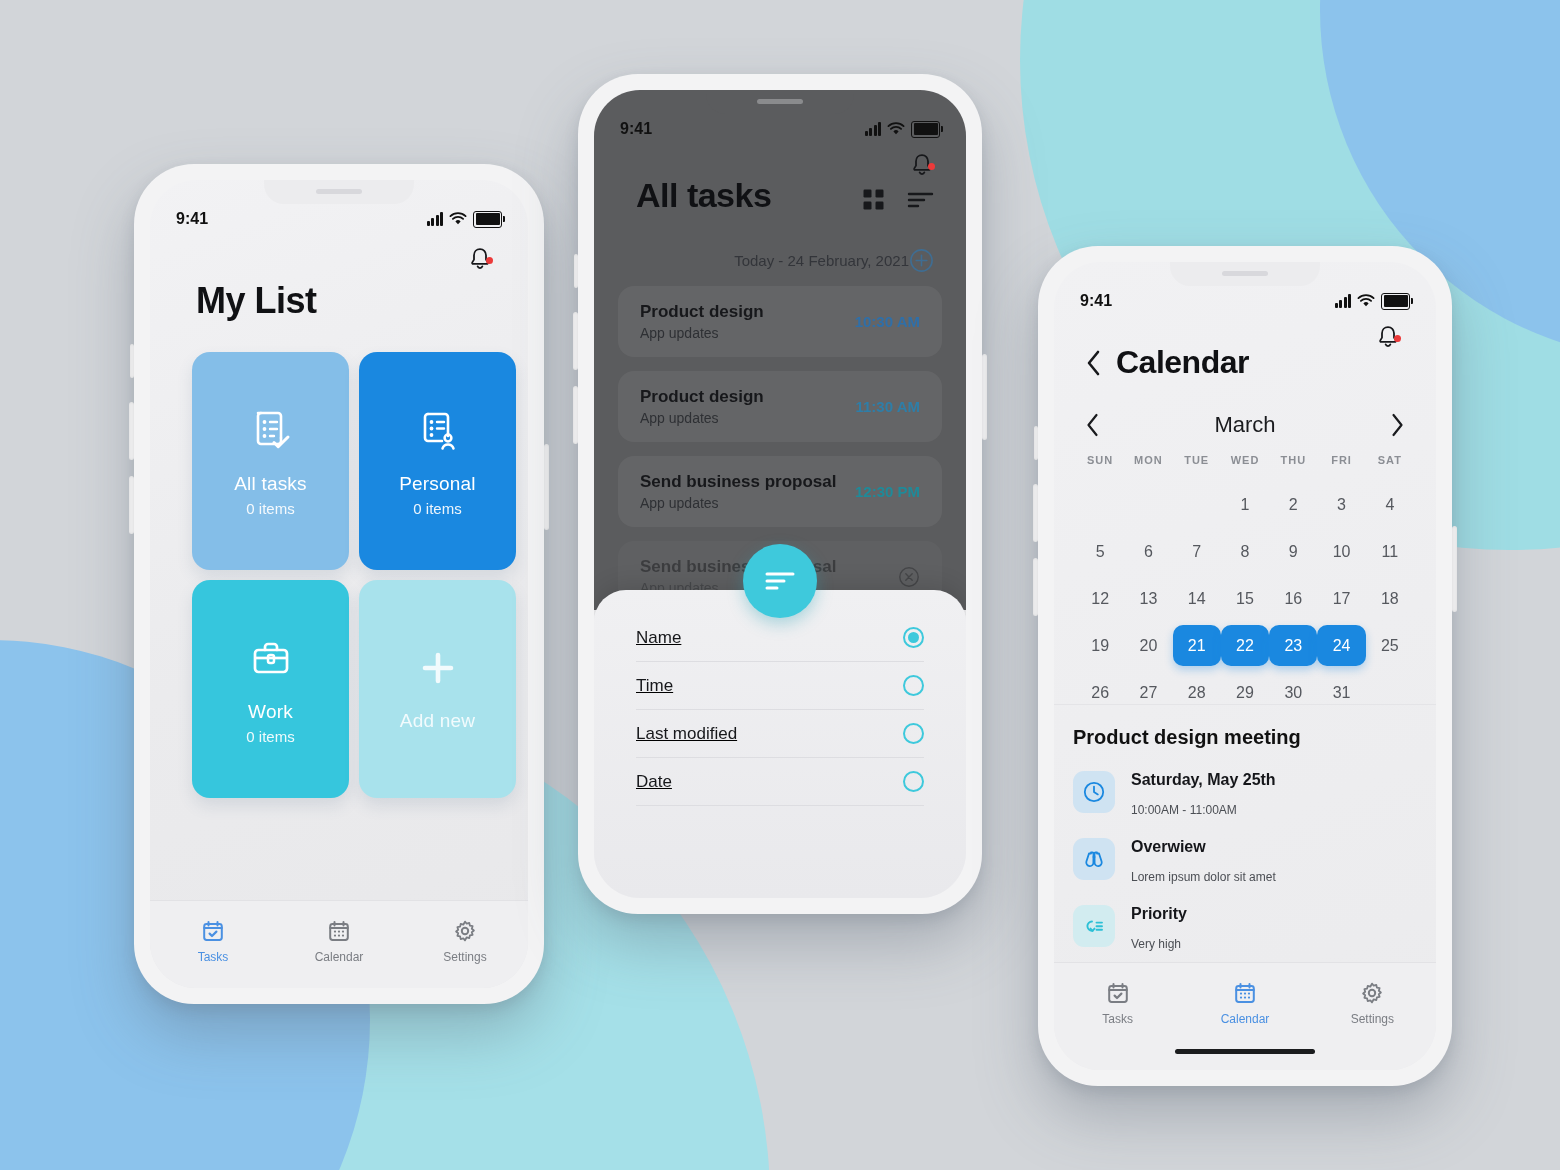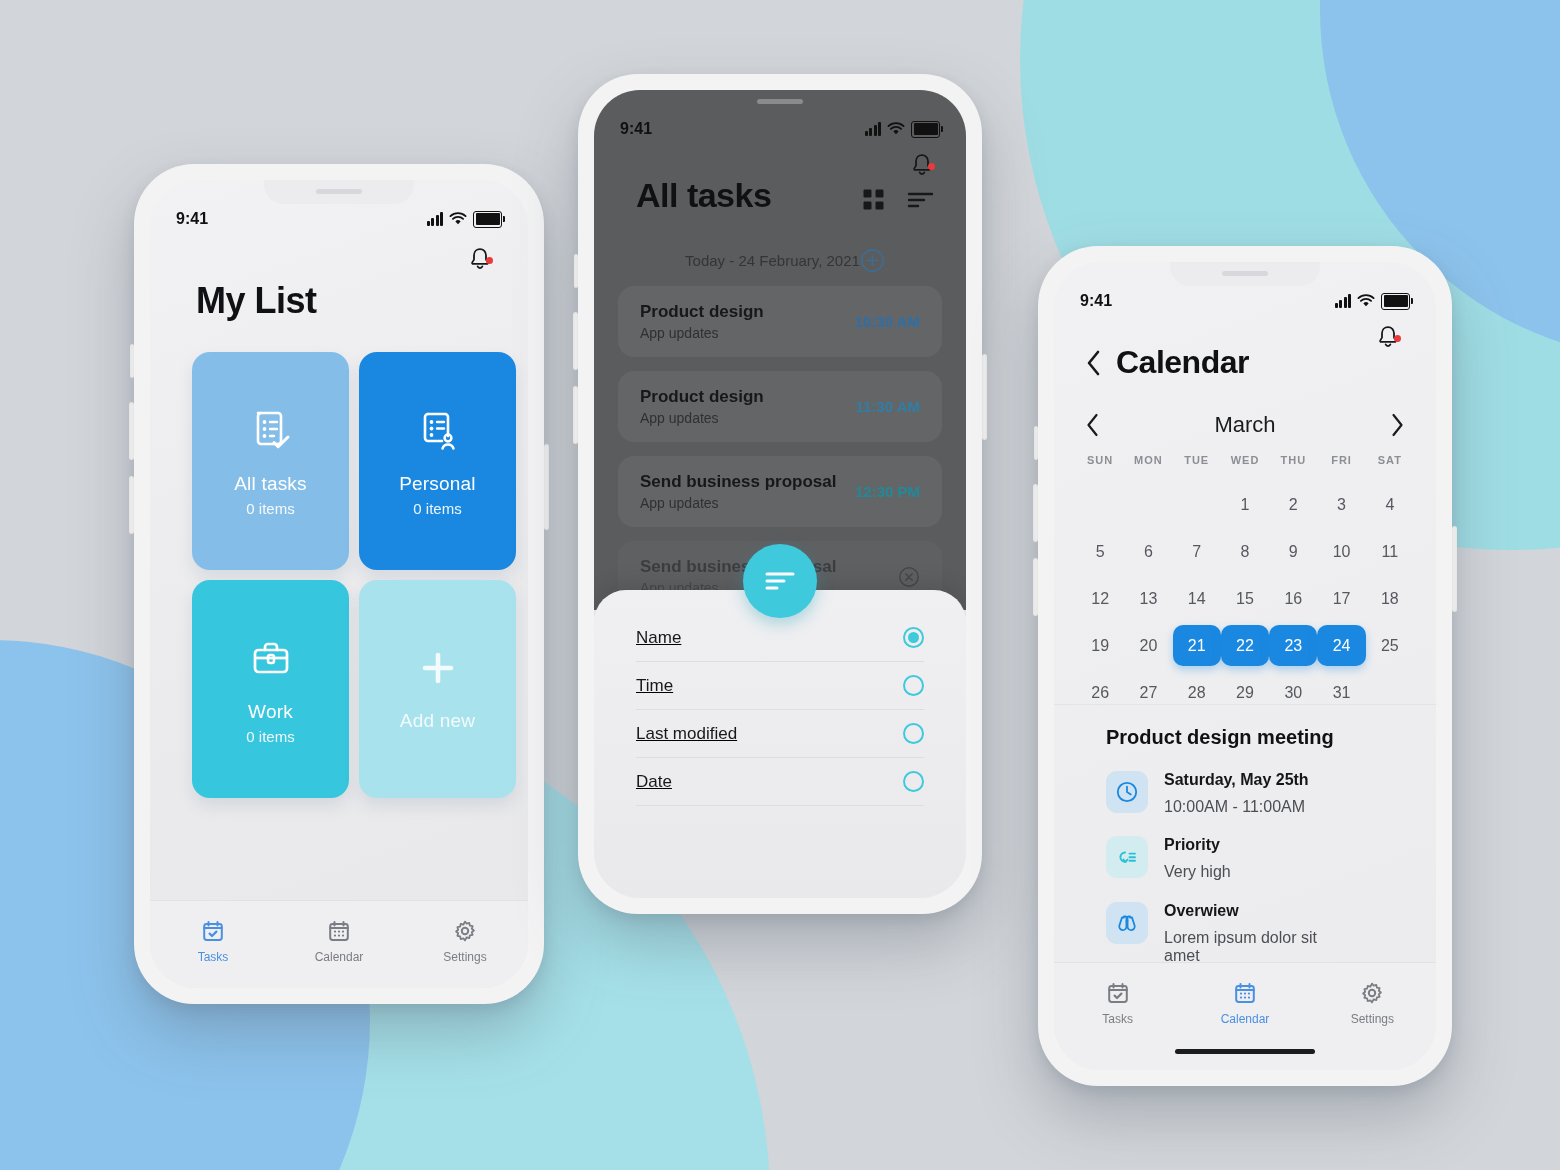--- a/index.html
+++ b/index.html
@@ -82,21 +82,21 @@
   #p2 .speaker{width:46px;height:5px;top:9px;background:#8a8b8d;}
   #p2 .dimmed{position:absolute;left:0;top:0;right:0;height:520px;
     background:#5b5c5e;z-index:2;overflow:hidden;}
   #p2 .statusbar{top:28px;height:22px;font-size:16px;z-index:8;}
   #p2 .sb-time,#p2 .bars i,#p2 .bat i{color:#111;}
   #p2 .bell-wrap{position:absolute;right:32px;top:62px;z-index:8;}
   #p2 .title{position:absolute;left:42px;top:86px;font-size:34px;z-index:8;}
   #p2 .hdr-icons{position:absolute;right:32px;top:98px;display:flex;gap:22px;
     align-items:center;z-index:8;}
   .todayrow{position:absolute;left:42px;right:32px;top:158px;display:flex;
-    justify-content:center;align-items:center;z-index:8;}
+    justify-content:flex-end;align-items:center;z-index:8;}
   .todayrow .lbl{font-size:15px;color:#33353a;}
   .tasklist{position:absolute;left:24px;right:24px;top:196px;z-index:8;}
   .task{background:rgba(255,255,255,.06);border-radius:16px;padding:16px 22px;
     margin-bottom:14px;display:flex;justify-content:space-between;align-items:center;}
   .task .tname{font-size:17px;font-weight:bold;color:#17181b;}
   .task .tsub{font-size:14px;color:#2e3034;margin-top:3px;}
   .task .ttime{font-size:15px;font-weight:bold;}
 
   .sheet{position:absolute;left:0;right:0;bottom:0;height:308px;z-index:9;
     background:linear-gradient(180deg,#f0f0f2 0%,#e9e9ec 100%);
@@ -132,28 +132,28 @@
     display:grid;grid-template-columns:repeat(7,1fr);}
   .dows div{text-align:center;font-size:11px;letter-spacing:1px;color:#8b8e94;font-weight:bold;}
   .daygrid{position:absolute;left:22px;right:22px;top:222px;
     display:grid;grid-template-columns:repeat(7,1fr);row-gap:6px;}
   .day{height:41px;display:flex;align-items:center;justify-content:center;
     font-size:16px;color:#55585e;}
   .day.sel{background:#1a88e0;color:#fff;border-radius:10px;font-weight:normal;
     box-shadow:0 4px 9px rgba(26,136,224,.3);}
   .day.empty{visibility:hidden;}
   .evt-sep{position:absolute;left:0;right:0;top:442px;height:1px;background:#e4e4e7;}
-  .evt{position:absolute;left:52px;right:30px;top:464px;}
+  .evt{position:absolute;left:19px;right:30px;top:464px;}
   .evt h3{margin:0 0 22px 0;font-size:20px;color:#111;font-weight:bold;}
   .evt-row{display:flex;gap:16px;margin-bottom:20px;align-items:flex-start;}
   .evt-ico{width:42px;height:42px;border-radius:11px;background:#cfe3f2;
     display:flex;align-items:center;justify-content:center;flex:0 0 auto;}
   .evt-ico.teal{background:#d2ecf0;}
   .evt-txt .e1{font-size:16px;font-weight:bold;color:#15161a;}
-  .evt-txt .e2{font-size:16px;color:#4b4e54;margin-top:9px;line-height:1.15;max-width:175px;}
+  .evt-txt .e2{font-size:12px;color:#4b4e54;margin-top:15px;line-height:1.15;max-width:175px;}
   #p3 .tabbar{height:108px;padding-top:18px;box-sizing:border-box;}
   .homebar{position:absolute;left:50%;transform:translateX(-50%);bottom:16px;
     width:140px;height:5px;border-radius:3px;background:#1b1c1e;}
 </style>
 </head>
 <body>
 
 <div class="bg">
   <div class="blob blob-tr-teal"></div>
   <div class="blob blob-tr-blue"></div>
@@ -531,44 +531,44 @@
             <path d="M12 6.6V12l3.8 2.4" fill="none" stroke="#1a88e0" stroke-width="1.8" stroke-linecap="round" stroke-linejoin="round"></path>
           </svg>
         </div>
         <div class="evt-txt">
           <div class="e1">Saturday, May 25th</div>
           <div class="e2">10:00AM - 11:00AM</div>
         </div>
       </div>
 
       <div class="evt-row">
+        <div class="evt-ico">
+          <svg width="26" height="24" viewBox="0 0 26 24">
+            <path d="M10 6.5h-2l-2.6 8a3.6 3.6 0 1 0 7 .5l.1-8.5a1 1 0 0 0-1-1h-1.5z" fill="none" stroke="#1a88e0" stroke-width="1.8" stroke-linejoin="round"></path>
+            <path d="M16 6.5h2l2.6 8a3.6 3.6 0 1 1-7 .5l-.1-8.5a1 1 0 0 1 1-1H16z" fill="none" stroke="#1a88e0" stroke-width="1.8" stroke-linejoin="round"></path>
+            <path d="M12.5 10h1" stroke="#1a88e0" stroke-width="1.8" stroke-linecap="round"></path>
+          </svg>
+        </div>
+        <div class="evt-txt">
+          <div class="e1">Overwiew</div>
+          <div class="e2">Lorem ipsum dolor sit amet</div>
+        </div>
+      </div>
+
+      <div class="evt-row">
         <div class="evt-ico teal">
           <svg width="24" height="24" viewBox="0 0 24 24">
             <path d="M10 7.5a4.6 4.6 0 1 0 0 9.2h.6" fill="none" stroke="#2cc0d6" stroke-width="1.9" stroke-linecap="round"></path>
             <path d="M8.5 14.6l2 2.2 2-2.2" fill="none" stroke="#2cc0d6" stroke-width="1.9" stroke-linecap="round" stroke-linejoin="round"></path>
             <path d="M14.5 8.6h5.5M14.5 12.2h5.5M14.5 15.8h5.5" stroke="#2cc0d6" stroke-width="1.9" stroke-linecap="round"></path>
           </svg>
         </div>
         <div class="evt-txt">
           <div class="e1">Priority</div>
           <div class="e2">Very high</div>
-        </div>
-      </div>
-
-      <div class="evt-row">
-        <div class="evt-ico">
-          <svg width="26" height="24" viewBox="0 0 26 24">
-            <path d="M10 6.5h-2l-2.6 8a3.6 3.6 0 1 0 7 .5l.1-8.5a1 1 0 0 0-1-1h-1.5z" fill="none" stroke="#1a88e0" stroke-width="1.8" stroke-linejoin="round"></path>
-            <path d="M16 6.5h2l2.6 8a3.6 3.6 0 1 1-7 .5l-.1-8.5a1 1 0 0 1 1-1H16z" fill="none" stroke="#1a88e0" stroke-width="1.8" stroke-linejoin="round"></path>
-            <path d="M12.5 10h1" stroke="#1a88e0" stroke-width="1.8" stroke-linecap="round"></path>
-          </svg>
-        </div>
-        <div class="evt-txt">
-          <div class="e1">Overwiew</div>
-          <div class="e2">Lorem ipsum dolor sit amet</div>
         </div>
       </div>
     </div>
 
     <div class="tabbar">
       <div class="tab">
         <svg width="24" height="24" viewBox="0 0 24 24">
           <rect x="3.2" y="5" width="17.6" height="16" rx="2.4" fill="none" stroke="currentColor" stroke-width="2"></rect>
           <path d="M3.2 9h17.6M7.5 3v3.4M16.5 3v3.4" stroke="currentColor" stroke-width="2" stroke-linecap="round"></path>
           <path d="M8.6 14.6l2.4 2.4 4.4-4.4" fill="none" stroke="currentColor" stroke-width="2.2" stroke-linecap="round" stroke-linejoin="round"></path>

